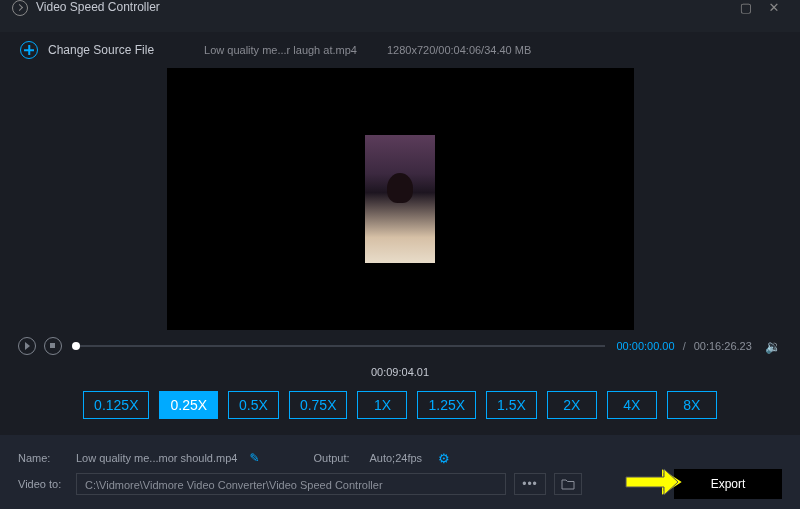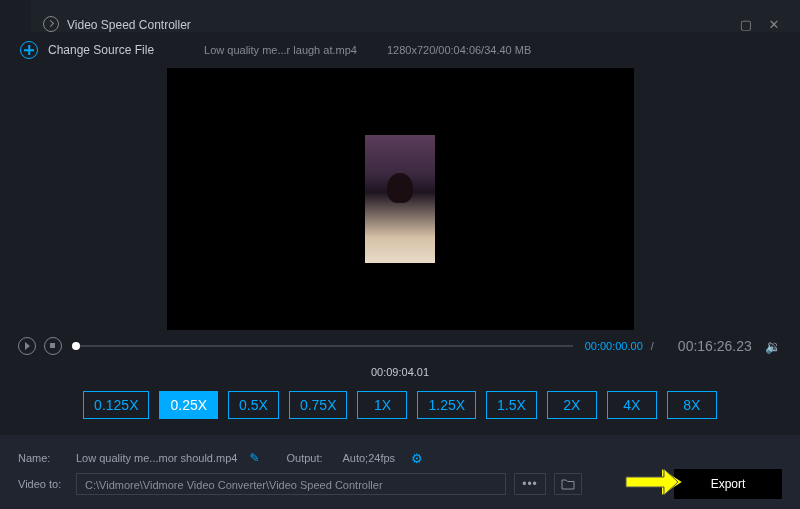--- a/index.html
+++ b/index.html
@@ -8,24 +8,23 @@
     background: #1a1d24;
     font-family: -apple-system, BlinkMacSystemFont, "Segoe UI", Arial, sans-serif;
     font-size: 12px;
     color: #a0a6b0;
     overflow: hidden;
     position: relative;
   }
   .titlebar {
     height: 32px;
     display: flex;
-    align-items: flex-end;
+    align-items: flex-start;
     padding: 0 12px;
     background: #1e2229;
-    margin-left: 31px;
   }
   .titlebar .logo {
     width: 16px; height: 16px;
     border: 1.5px solid #888;
     border-radius: 50%;
     position: relative;
     margin-right: 8px;
   }
   .titlebar .logo::after {
     content: ""; position: absolute;
@@ -111,21 +110,21 @@
     flex: 1; height: 2px; background: #3a3f49; position: relative;
     margin: 0 4px;
   }
   .timeline .dot {
     position: absolute; left: 0; top: 50%;
     width: 8px; height: 8px; border-radius: 50%;
     background: #fff; transform: translate(-2px,-50%);
   }
   .time-cur { color: #00aaff; font-size: 11px; }
   .time-sep { color: #7c828c; font-size: 11px; }
-  .time-tot { color: #8a8f99; font-size: 14px; margin-left: 16px; }
+  .time-tot { color: #8a8f99; font-size: 11px; }
   .vol-icon { color: #8a8f99; margin-left: 6px; cursor: pointer; font-size: 13px; }
   .duration-row {
     text-align: center; height: 22px; color: #c5c9d2; font-size: 11px;
     padding-top: 4px;
   }
   .speed-row {
     display: flex; justify-content: center; align-items: center;
     gap: 10px; height: 42px;
   }
   .speed-btn {
@@ -144,21 +143,21 @@
     position: absolute;
     left: 0; right: 0; bottom: 0;
   }
   .brow {
     display: flex; align-items: center; height: 26px; gap: 8px;
     font-size: 11px; color: #9aa0ab;
   }
   .brow .lbl { width: 50px; }
   .edit-icon { color: #00aaff; cursor: pointer; font-size: 12px; margin-left: 4px; }
   .gear { color: #00aaff; cursor: pointer; margin-left: 8px; font-size: 13px; }
-  .out-lbl { margin-left: 19px; width: 48px; }
+  .out-lbl { margin-left: 46px; width: 48px; }
   .pathbox {
     flex: 1; height: 22px; line-height: 22px;
     border: 1px solid #3a3f49;
     padding: 0 8px; color: #8a8f99;
     max-width: 430px;
   }
   .dots { width: 32px; height: 22px; border: 1px solid #3a3f49;
     display: flex; align-items: center; justify-content: center;
     cursor: pointer; font-size: 12px; letter-spacing: 1px; }
   .folder-btn { width: 28px; height: 22px; border: 1px solid #3a3f49;

